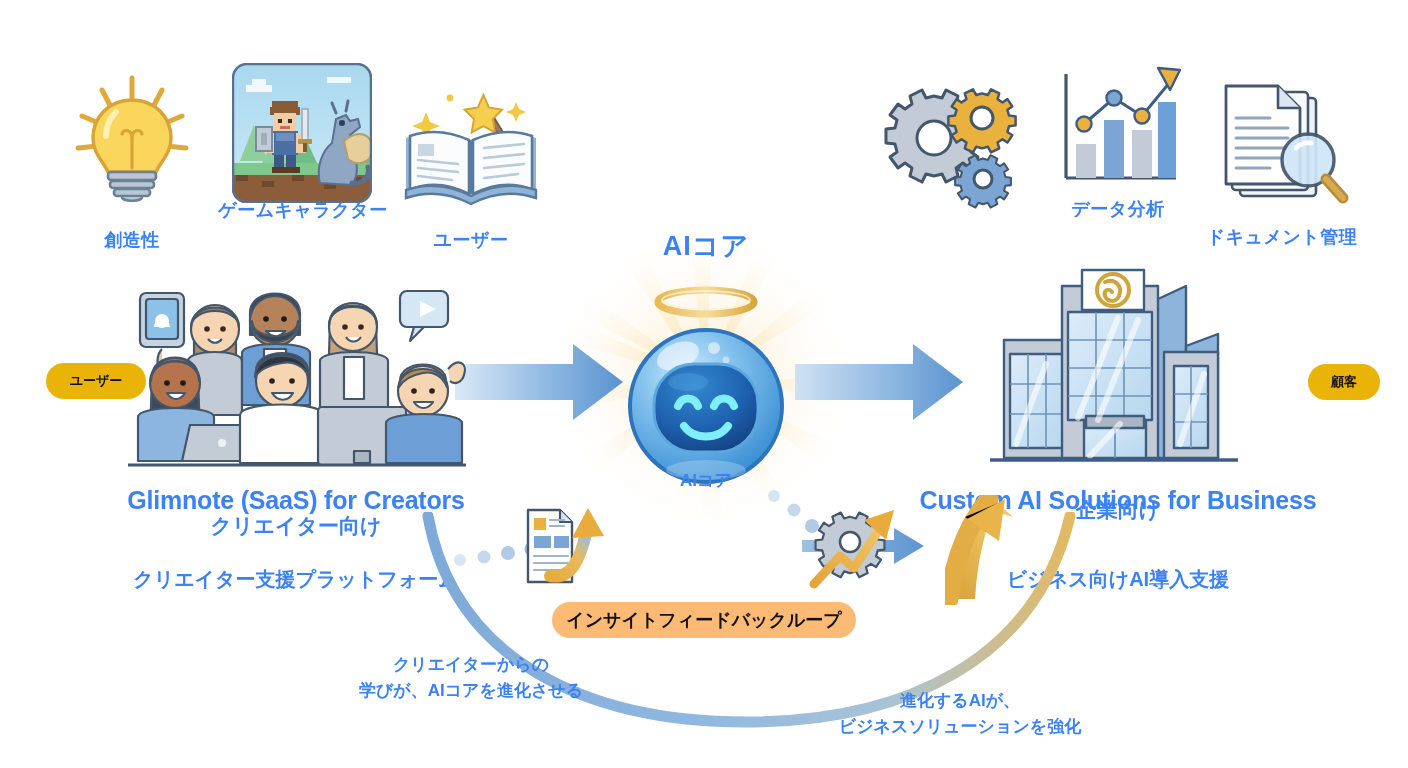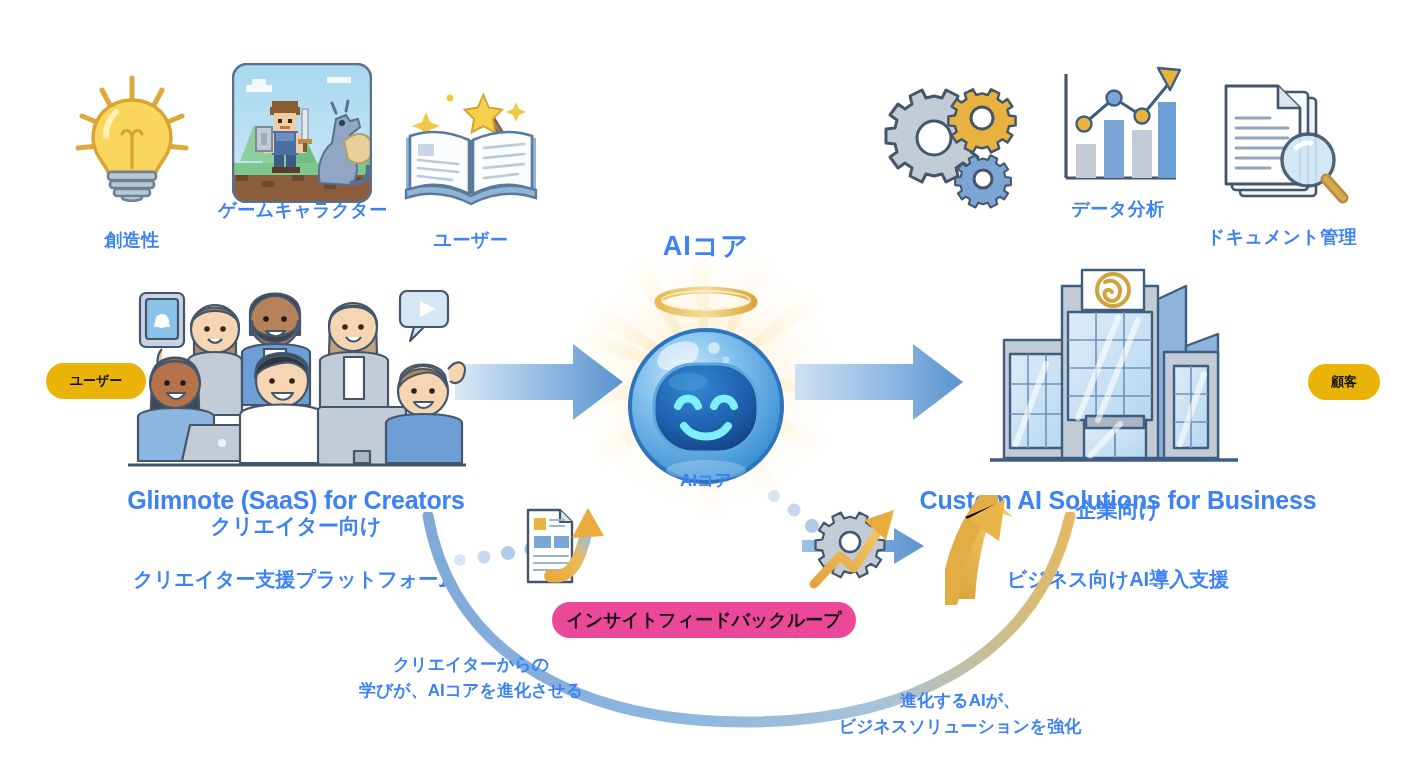--- a/index.html
+++ b/index.html
@@ -31,21 +31,21 @@
 
   
   .pill {
     position:absolute;
     background:#eab308;
     border-radius:999px;
     display:flex; align-items:center; justify-content:center;
     color:#111; font-weight:700;
     font-size:13px;
   }
-  .pill.loop { background:#ec4899; font-size:18px; }
+  .pill.loop { background:#fdba74; font-size:18px; }
 
   .icon-wrap { position:absolute; }
 </style>
 </head>
 <body>
 
 <div id="stage">
 
   <svg width="1408" height="768" style="position:absolute;left:0;top:0;">
     <defs>

